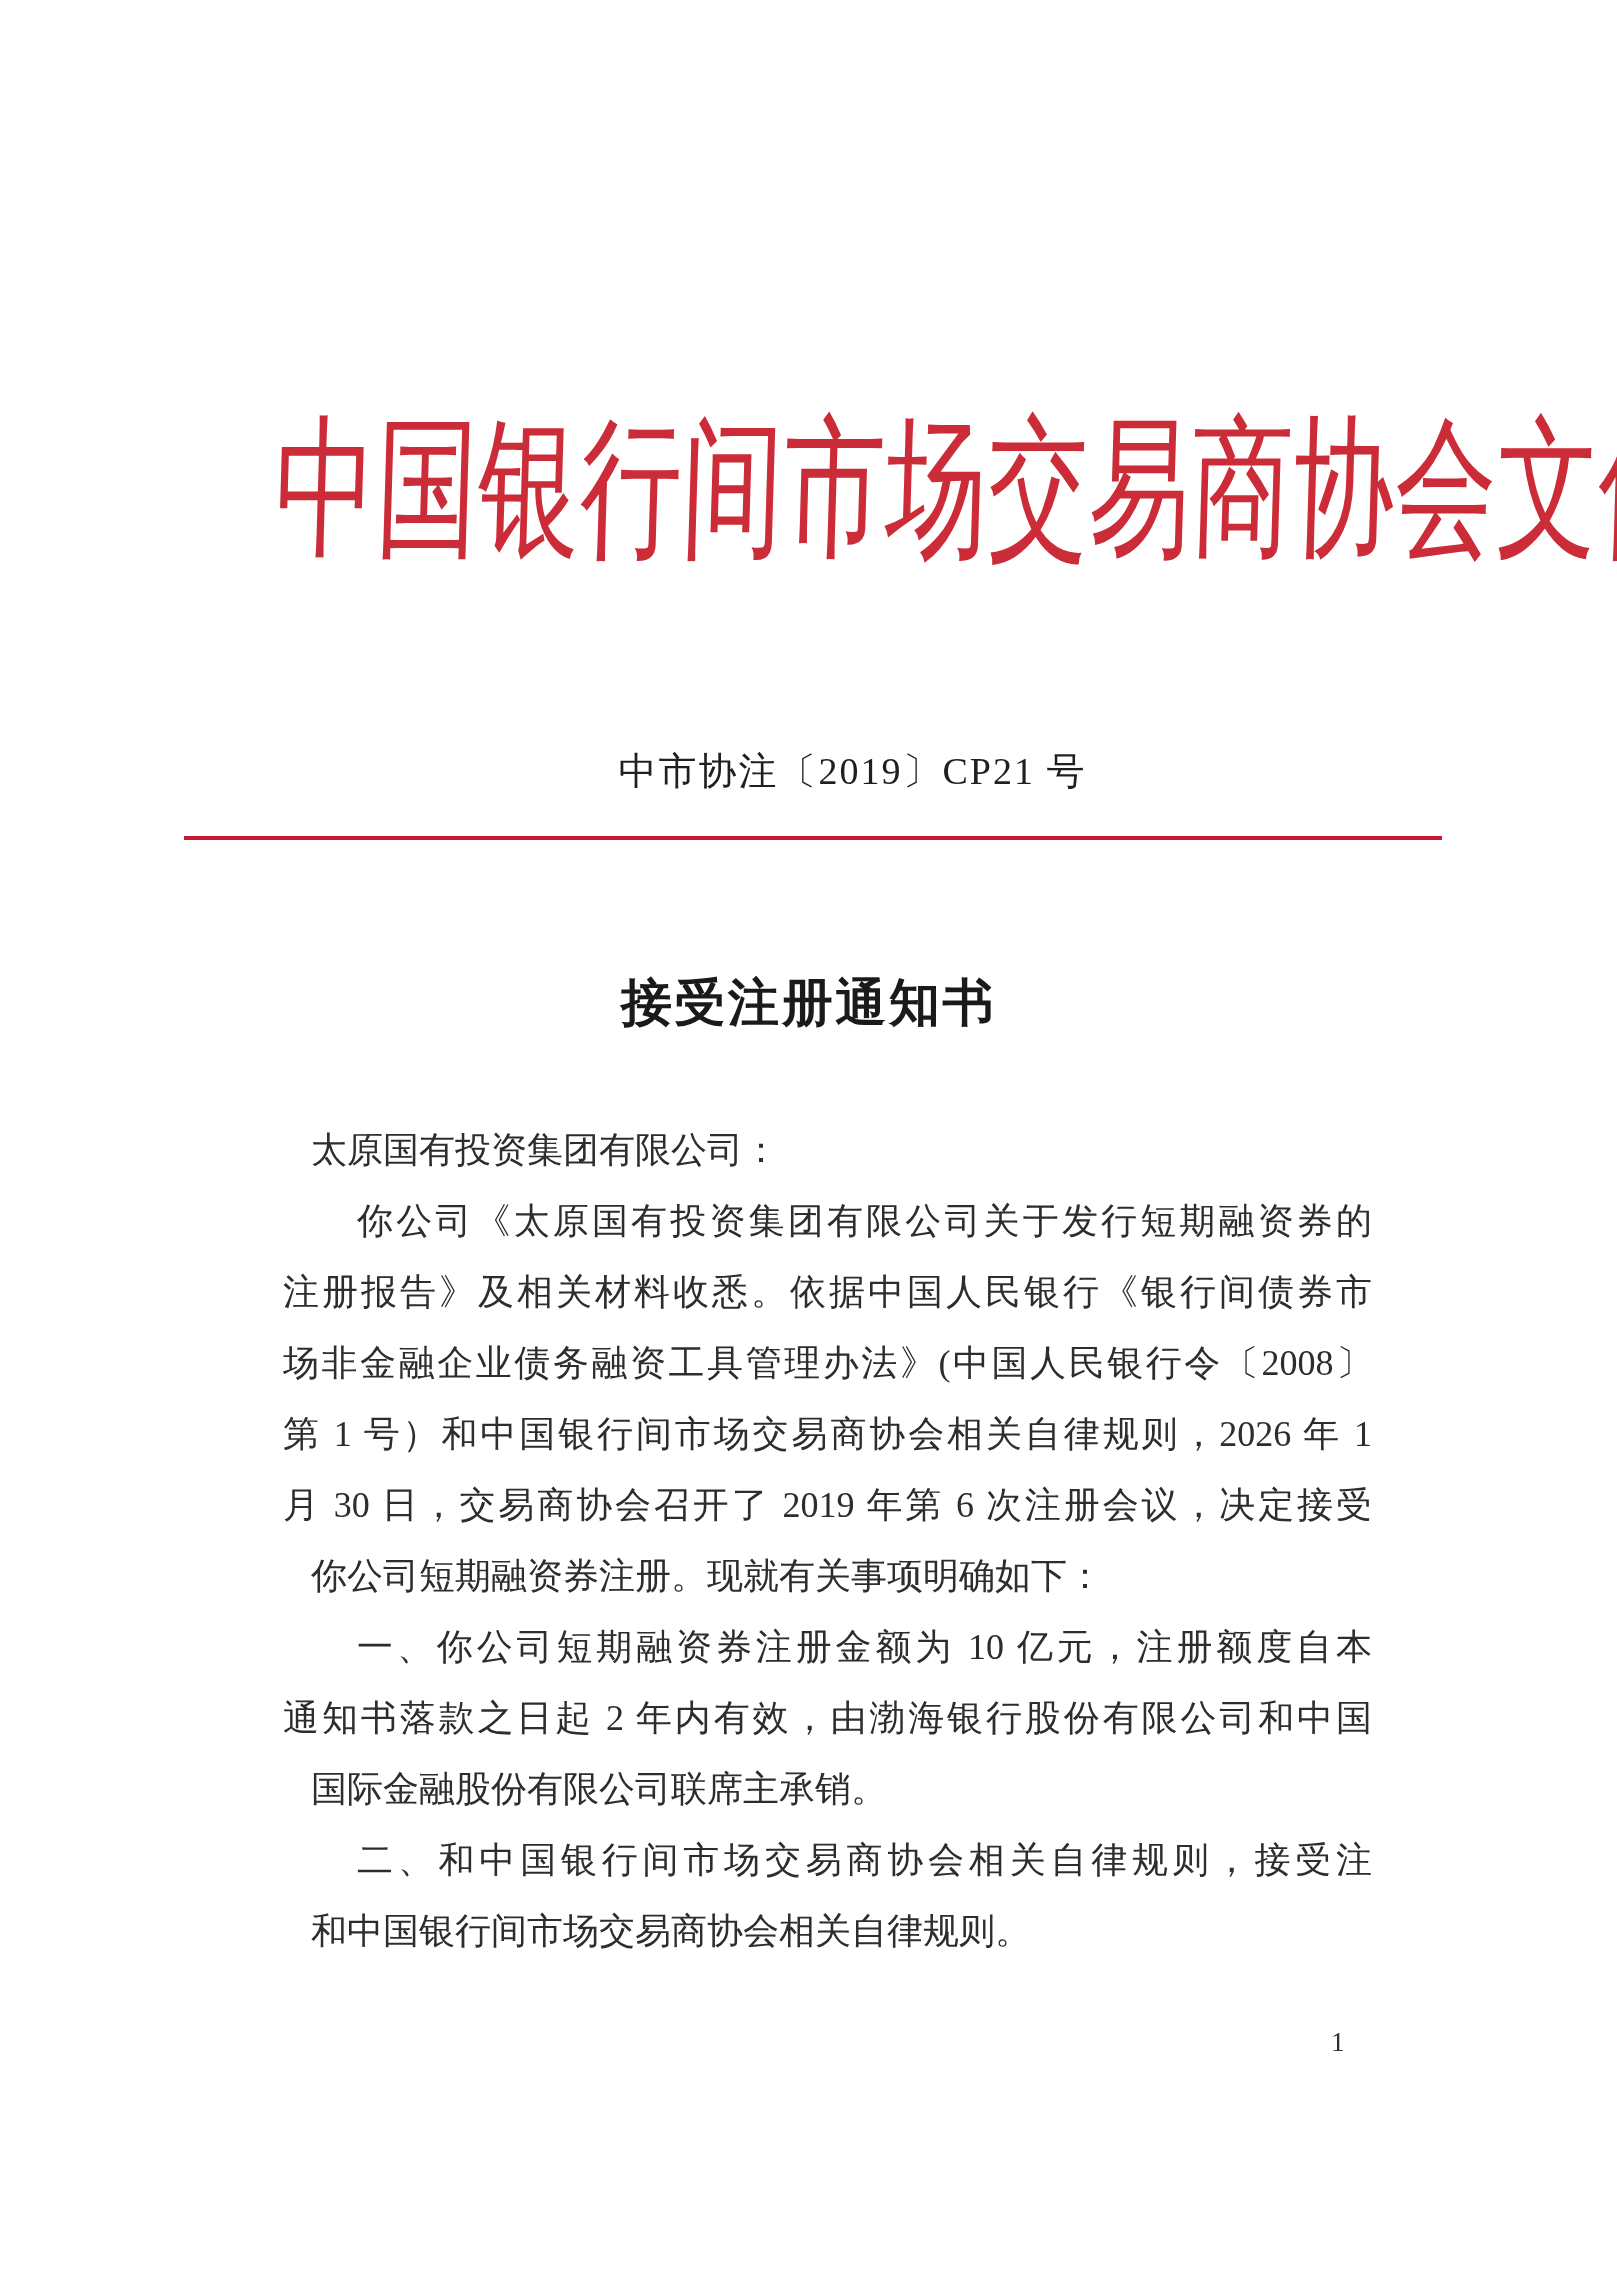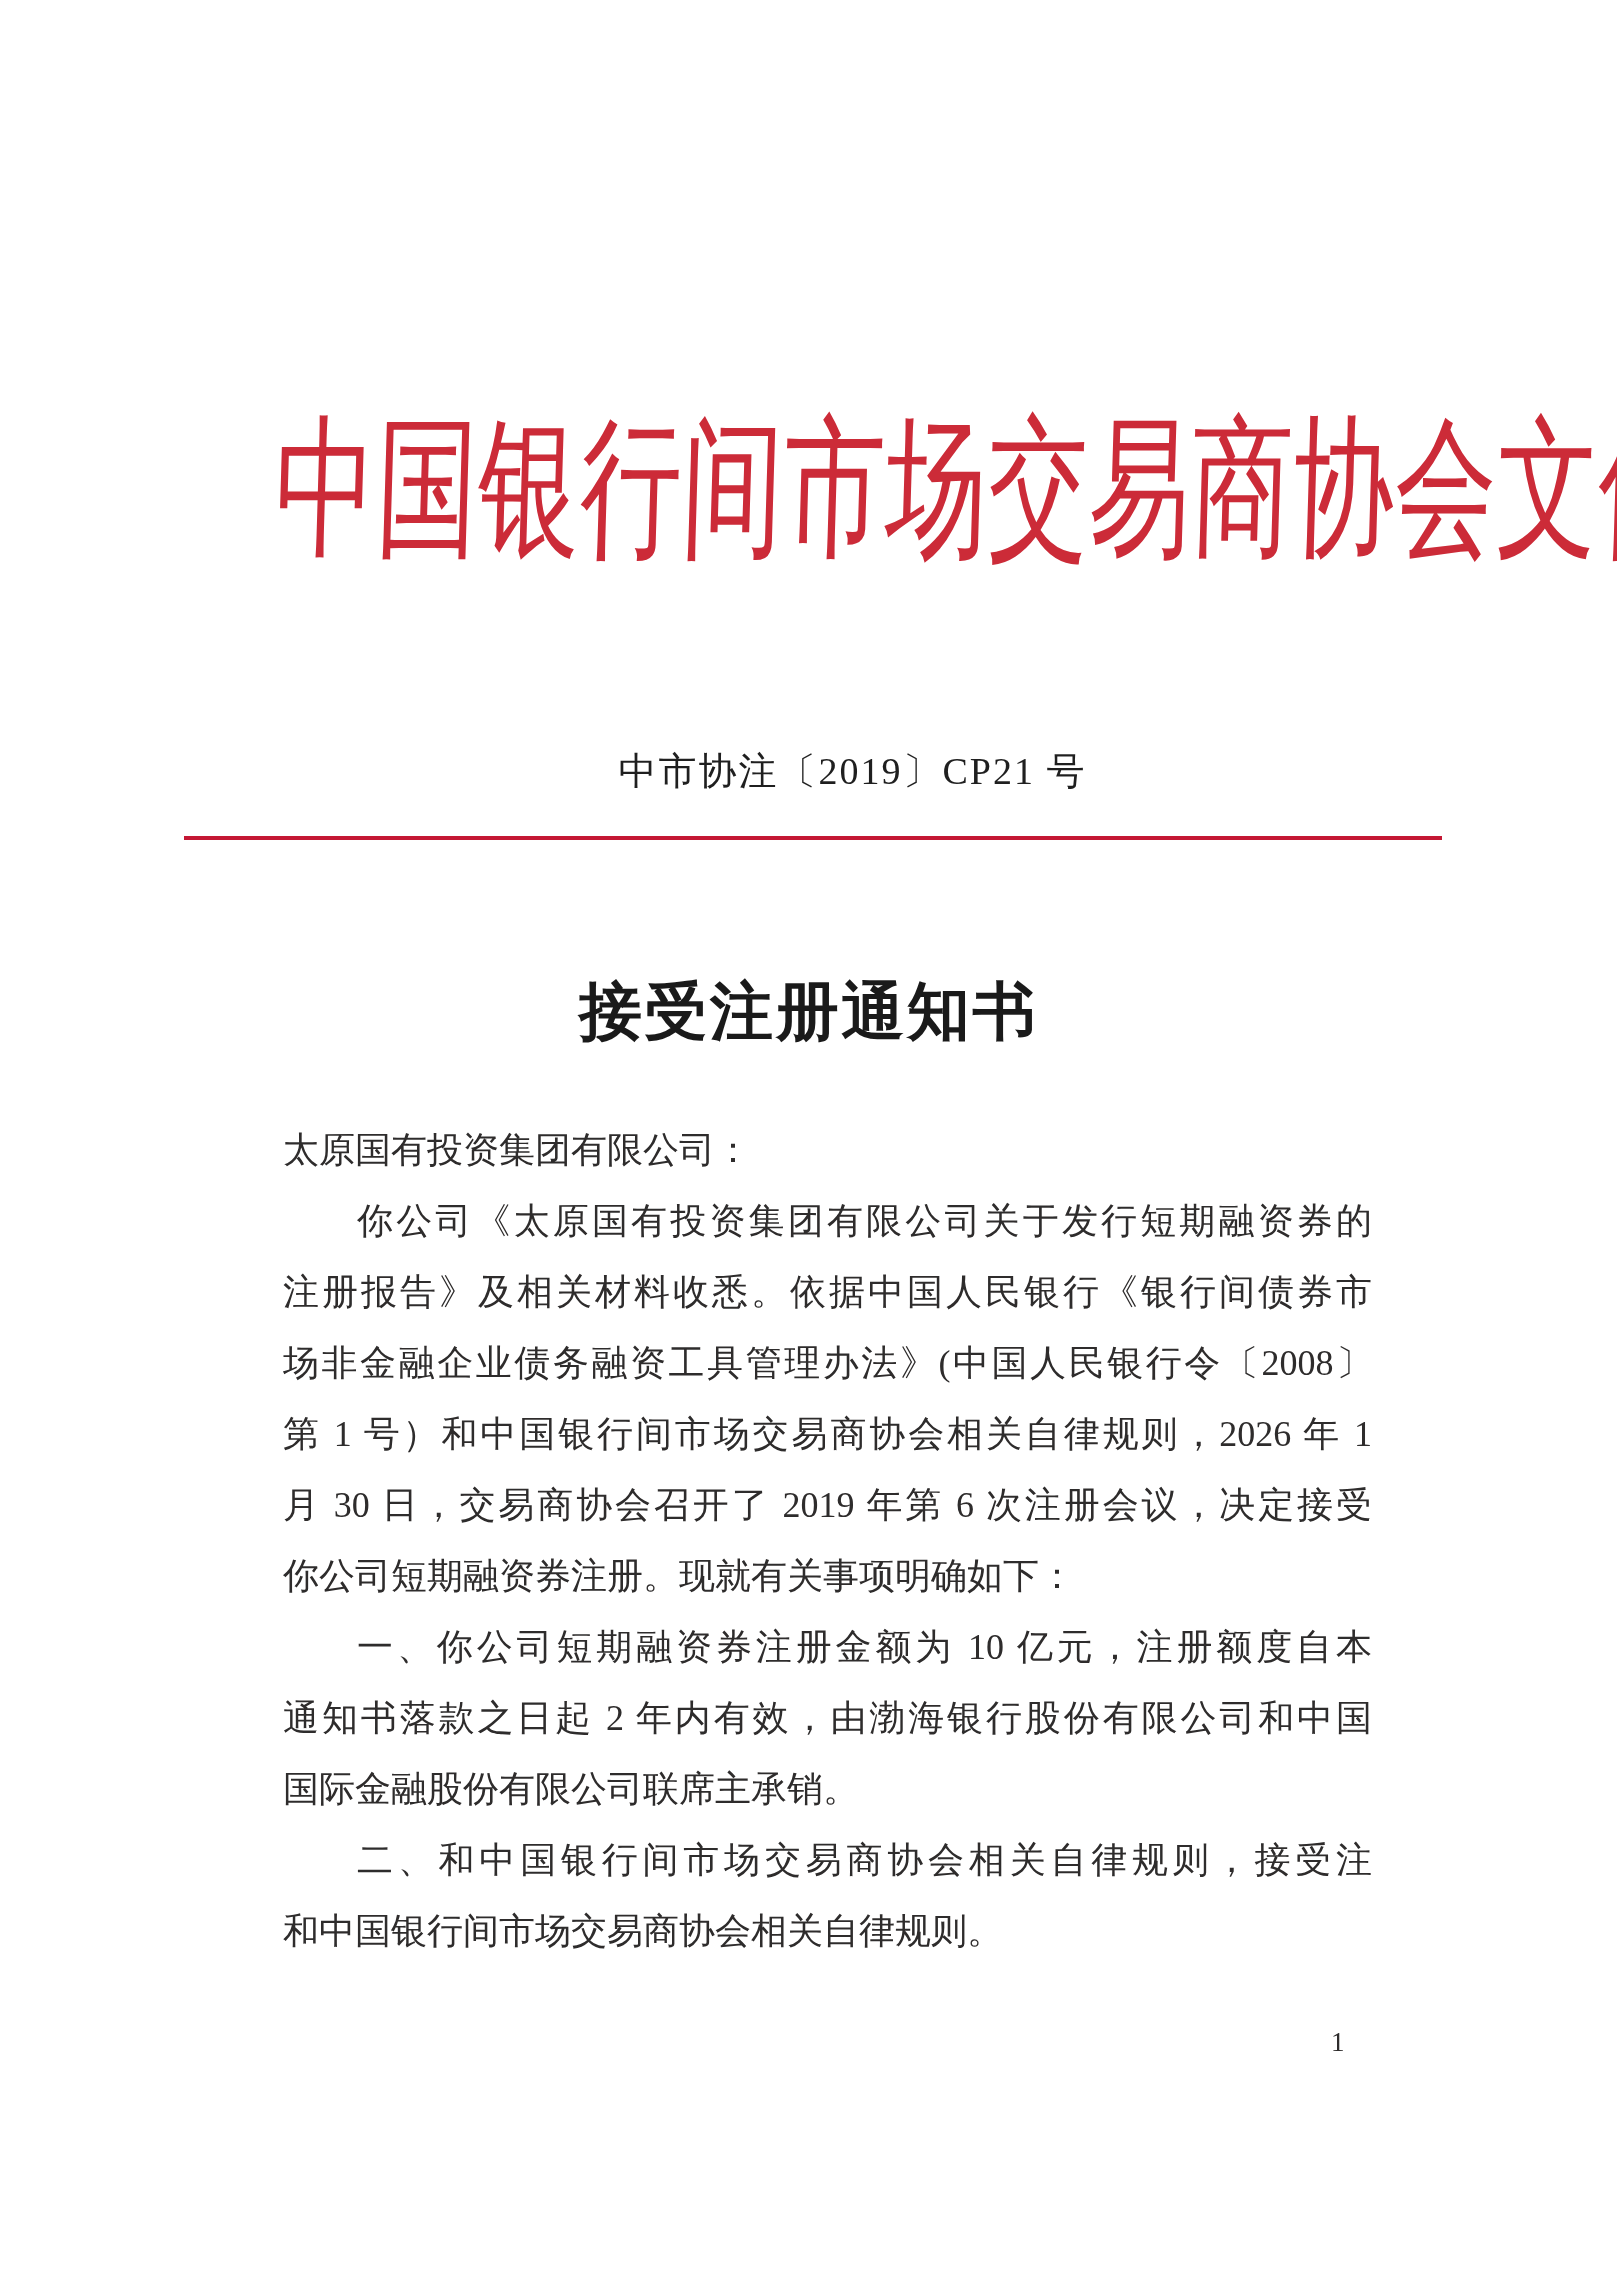--- a/index.html
+++ b/index.html
@@ -50,21 +50,21 @@
     background: #c41734;
   }
   
   .doc-title {
     position: absolute;
     top: 969px;
     left: 0;
     width: 100%;
     margin: 0;
     text-align: center;
-    font-size: 63px;
+    font-size: 51px;
     font-weight: 700;
     letter-spacing: 2.6px;
     color: #1a1a1a;
   }
   
   .body-block {
     position: absolute;
     top: 1115px;
     left: 283px;
     width: 1089px;
@@ -73,20 +73,21 @@
   }
   .body-block .line {
     height: 71px;
     line-height: 71px;
     text-align: justify;
     text-align-last: justify;
     overflow: hidden;
   }
   .body-block .line.end {
     text-align-last: left;
+    margin-left: 28px;
   }
   .body-block .line.indent {
     text-indent: 74px;
   }
   
   .page-number {
     position: absolute;
     top: 2027px;
     left: 1331px;
     font-size: 27px;

